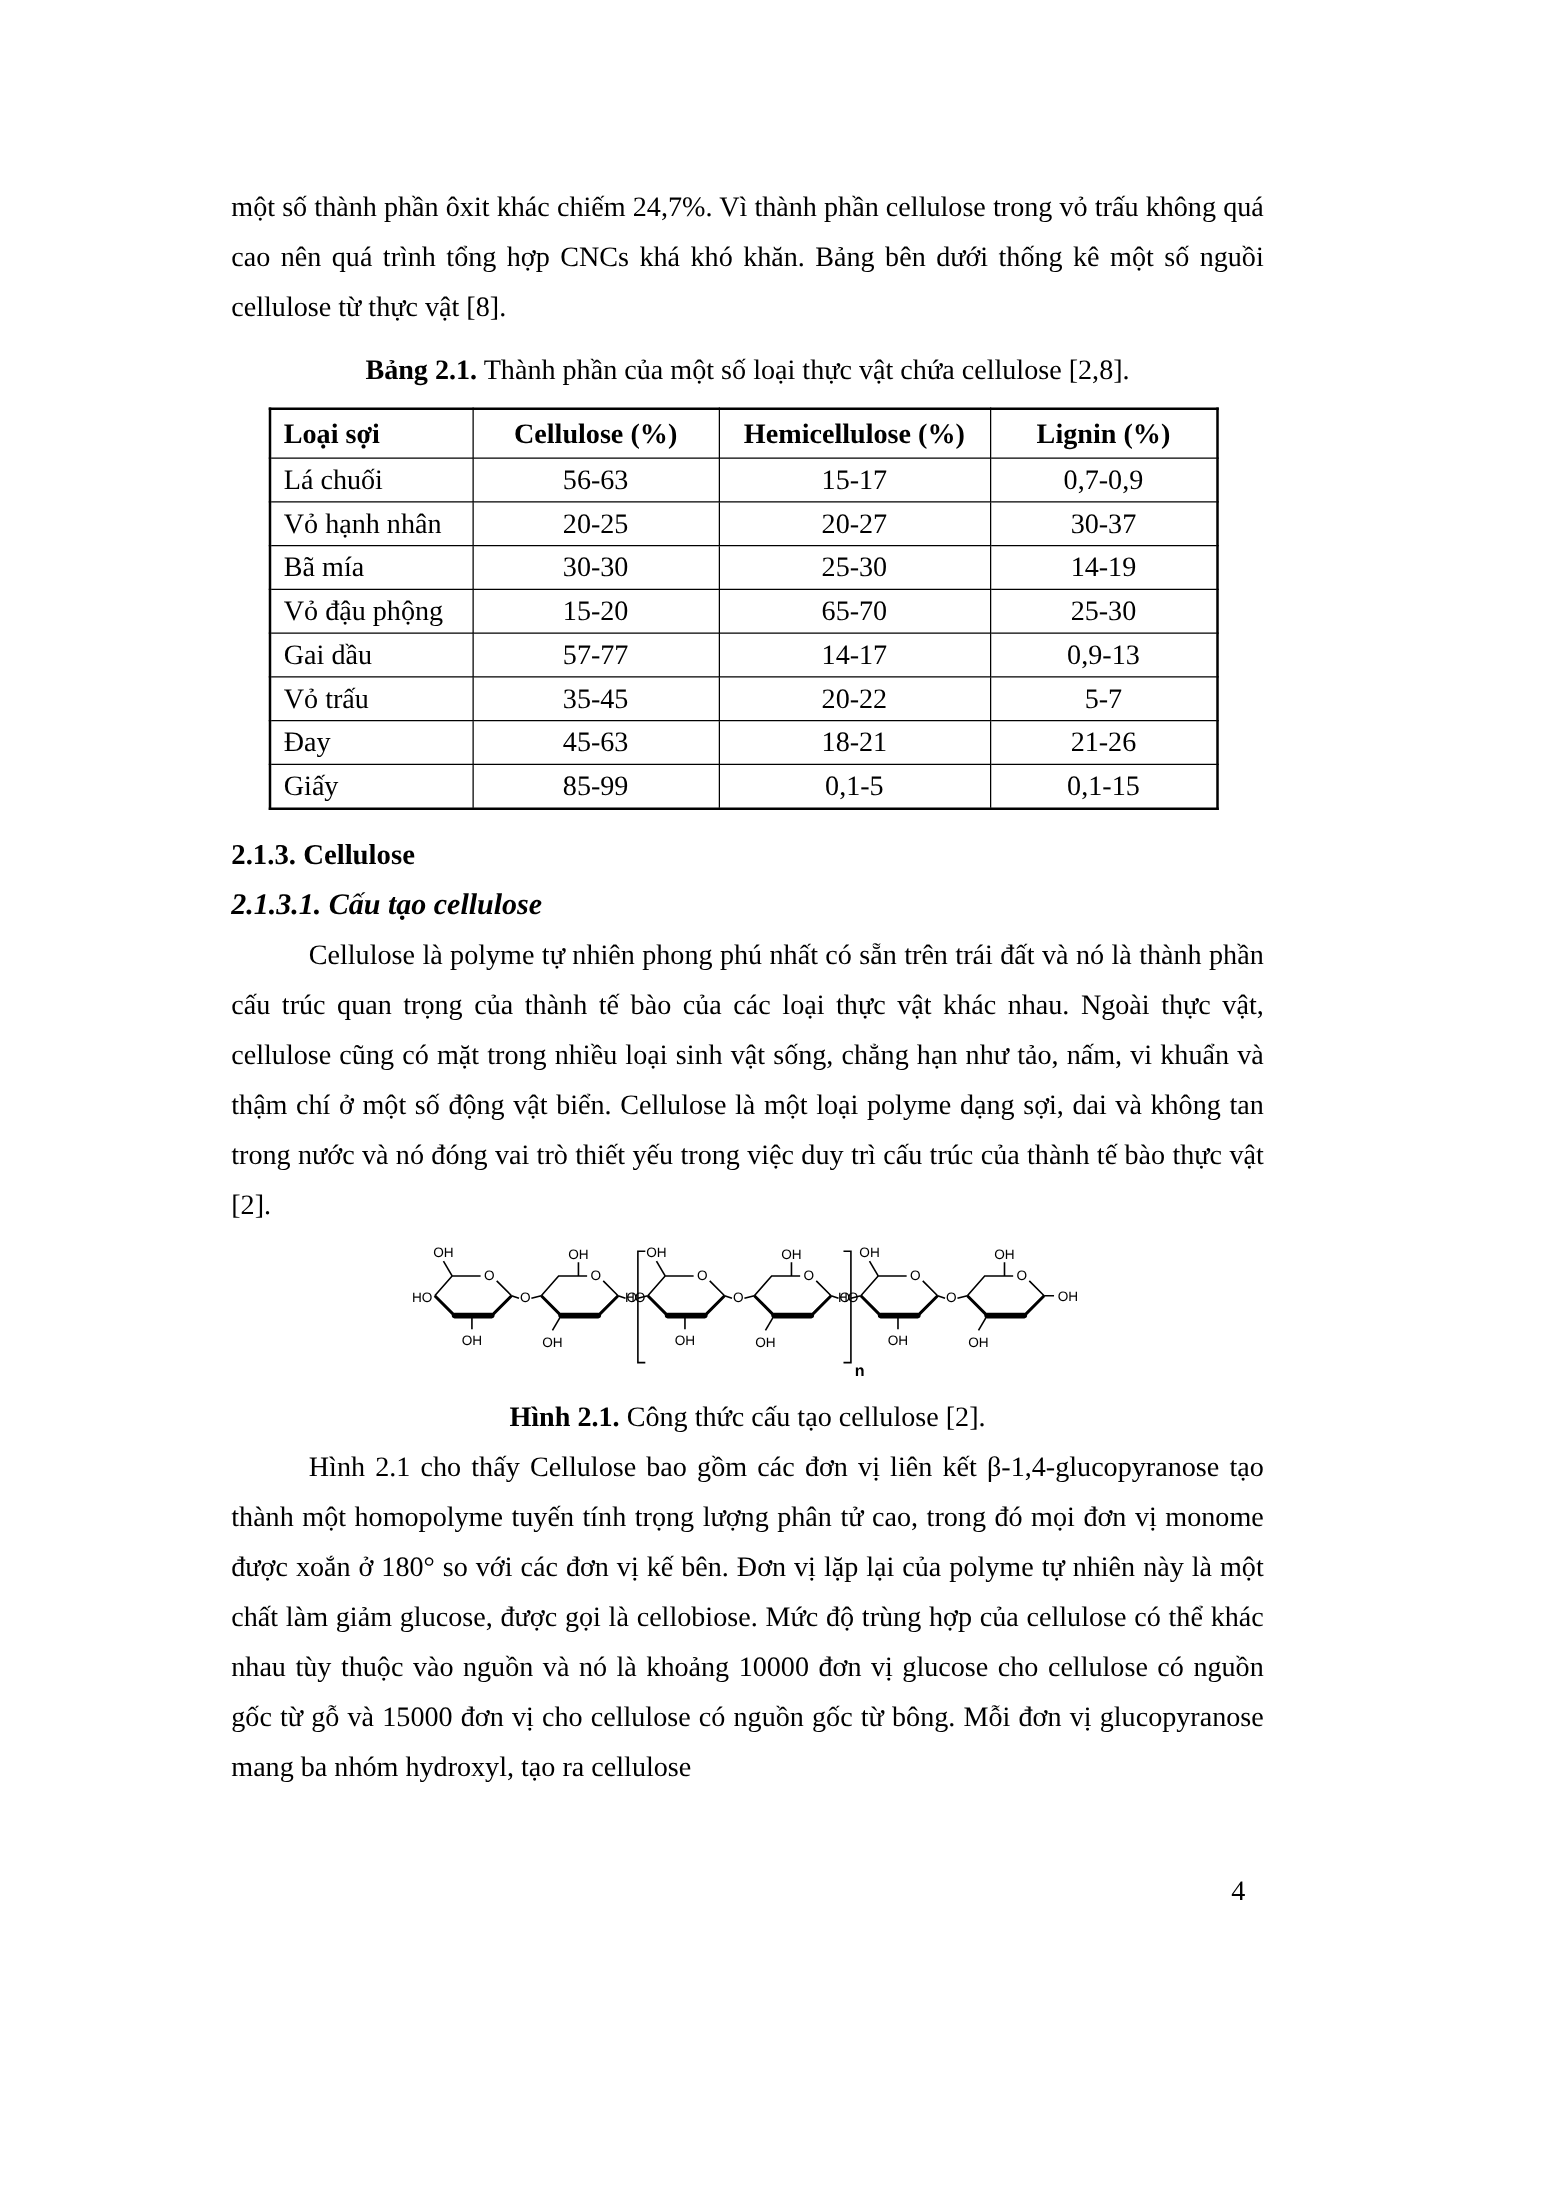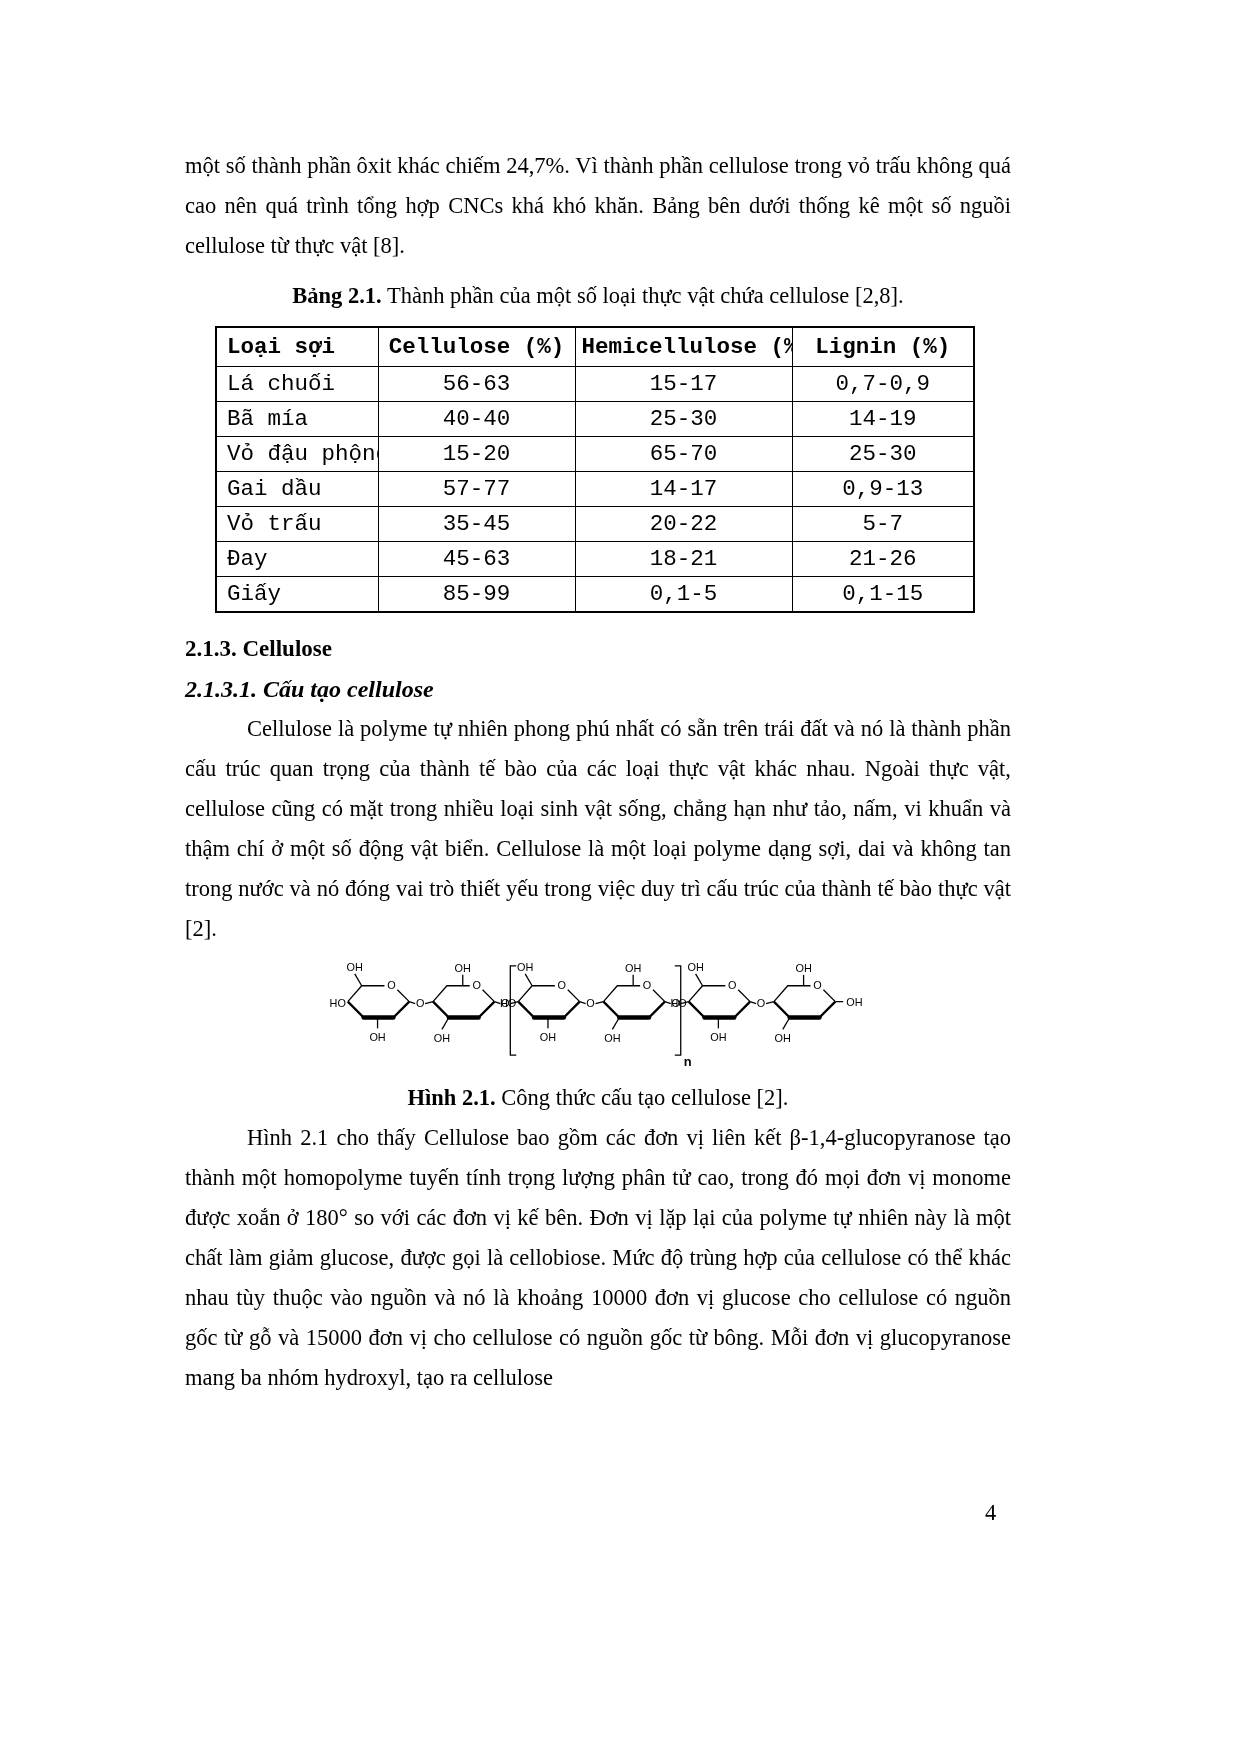--- a/index.html
+++ b/index.html
@@ -4,21 +4,21 @@
 <style>
   html,body{margin:0;padding:0;}
   body{width:1240px;height:1754px;background:#ffffff;font-family:"Liberation Serif",serif;color:#000;}
   .page{position:relative;width:1240px;height:1754px;overflow:hidden;background:#fff;}
   .content{position:absolute;left:185px;top:146px;width:826px;}
   p.body-text{margin:0;font-size:22.5px;line-height:40px;text-align:justify;}
   p.indent{text-indent:62px;}
   .table-caption{margin:10px;font-size:22.5px;line-height:40px;text-align:center;}
   .b{font-weight:bold;}
   table.comp{border-collapse:collapse;table-layout:fixed;width:758px;margin:7px 0 0 30px;border:2px solid #000;}
-  .comp th,.comp td{border:1.5px solid #000;font-size:22.5px;line-height:30px;padding:2px 6px;text-align:center;overflow:hidden;white-space:nowrap;font-family:Liberation Mono, monospace;}
+  .comp th,.comp td{border:1.5px solid #000;font-size:22.5px;line-height:30px;padding:2px 6px;text-align:center;overflow:hidden;white-space:nowrap;}
   .comp th{font-weight:bold;padding:4px 6px;}
   .comp th.first,.comp td.first{text-align:left;padding-left:10px;}
   h3.section{margin:16px 0 0;font-size:23px;line-height:40px;font-weight:bold;}
   h4.subsection{margin:0;font-size:24px;line-height:40px;font-weight:bold;font-style:italic;}
   .figure{margin:10px 0 0;text-align:center;}
   .figure svg{display:inline-block;}
   .figure-caption{margin:4px 0 0;font-size:22.5px;line-height:40px;text-align:center;}
   .page-number{position:absolute;left:985px;top:1498px;font-size:22.5px;line-height:30px;}
   
   .e1{stroke:#000;stroke-width:1.3;fill:none;}
@@ -55,22 +55,28 @@
         </tr>
       </thead>
       <tbody>
           <tr>
             <td class="first">Lá chuối</td>
             <td>56-63</td>
             <td>15-17</td>
             <td>0,7-0,9</td>
           </tr>
           <tr>
+            <td class="first">Vỏ hạnh nhân</td>
+            <td>20-25</td>
+            <td>20-27</td>
+            <td>30-37</td>
+          </tr>
+          <tr>
             <td class="first">Bã mía</td>
-            <td>40-40</td>
+            <td>30-30</td>
             <td>25-30</td>
             <td>14-19</td>
           </tr>
           <tr>
             <td class="first">Vỏ đậu phộng</td>
             <td>15-20</td>
             <td>65-70</td>
             <td>25-30</td>
           </tr>
           <tr>

